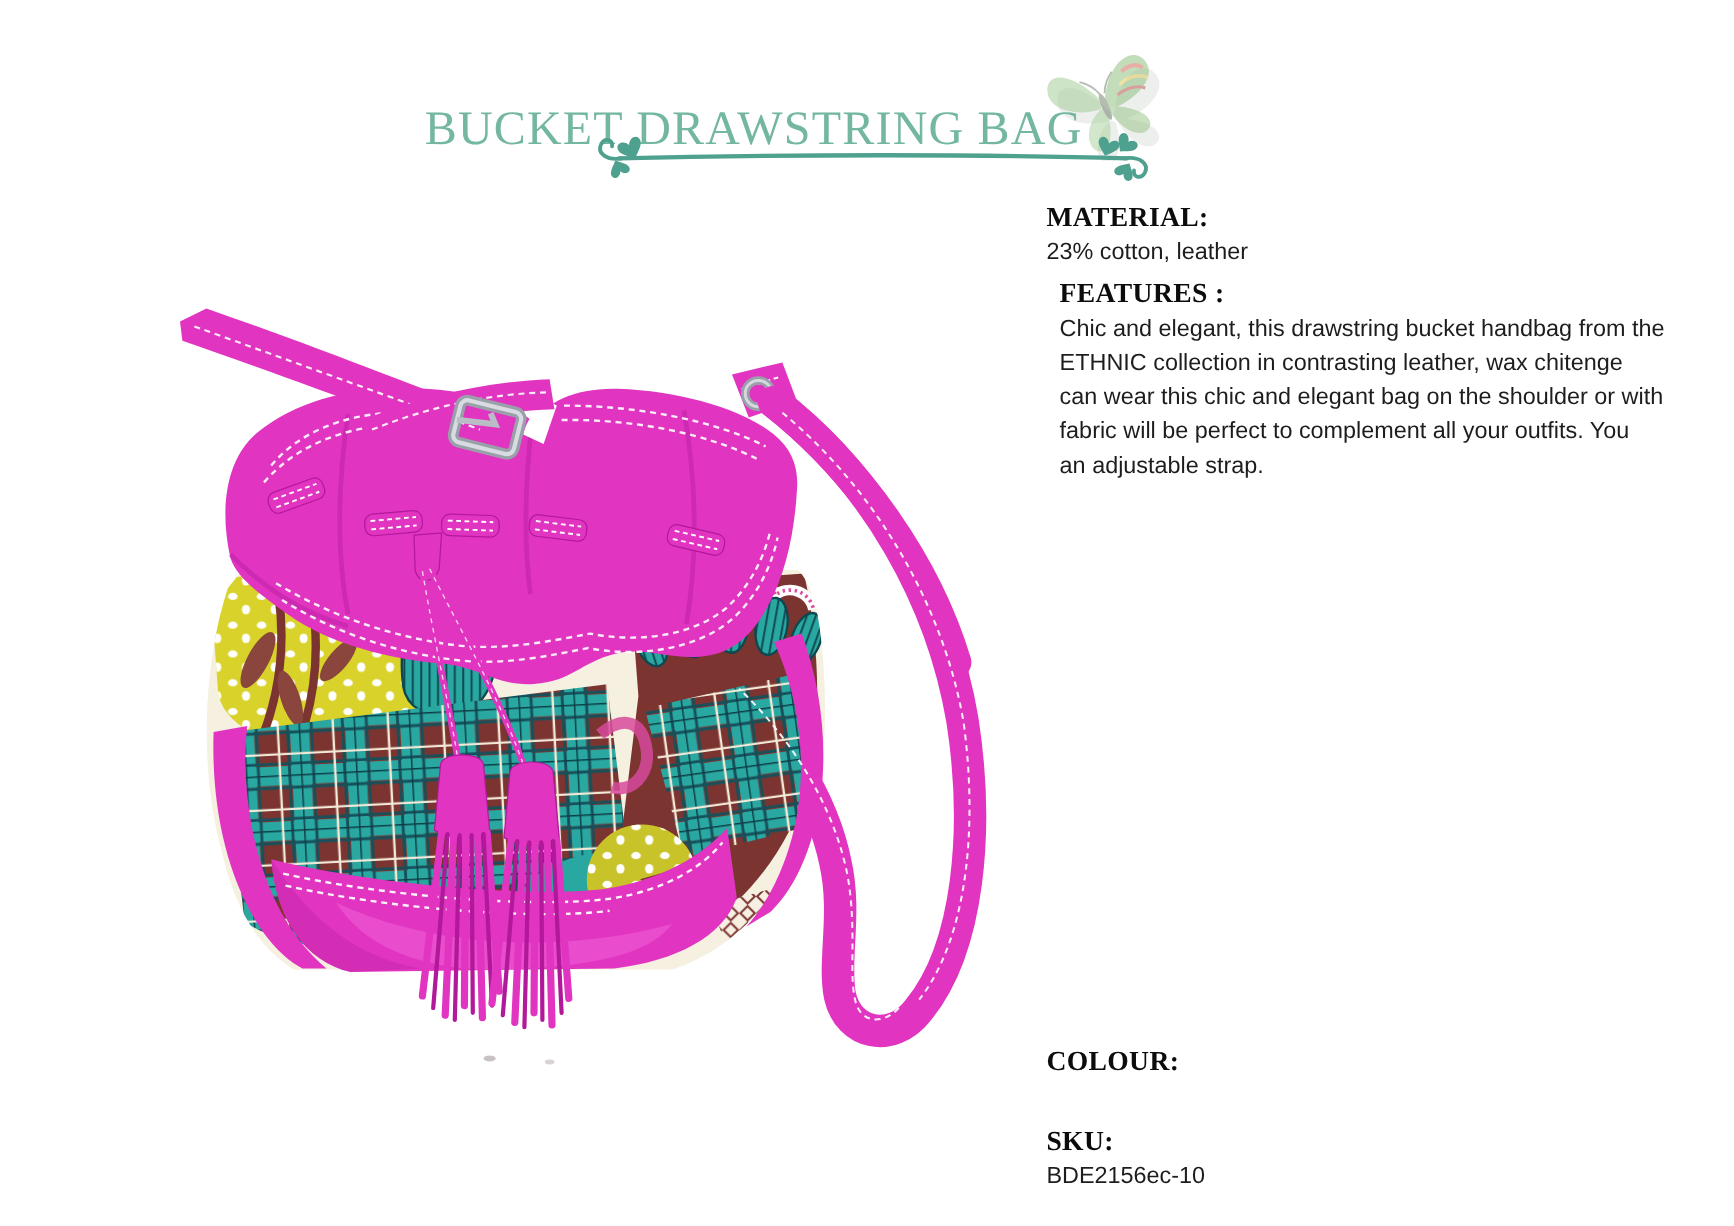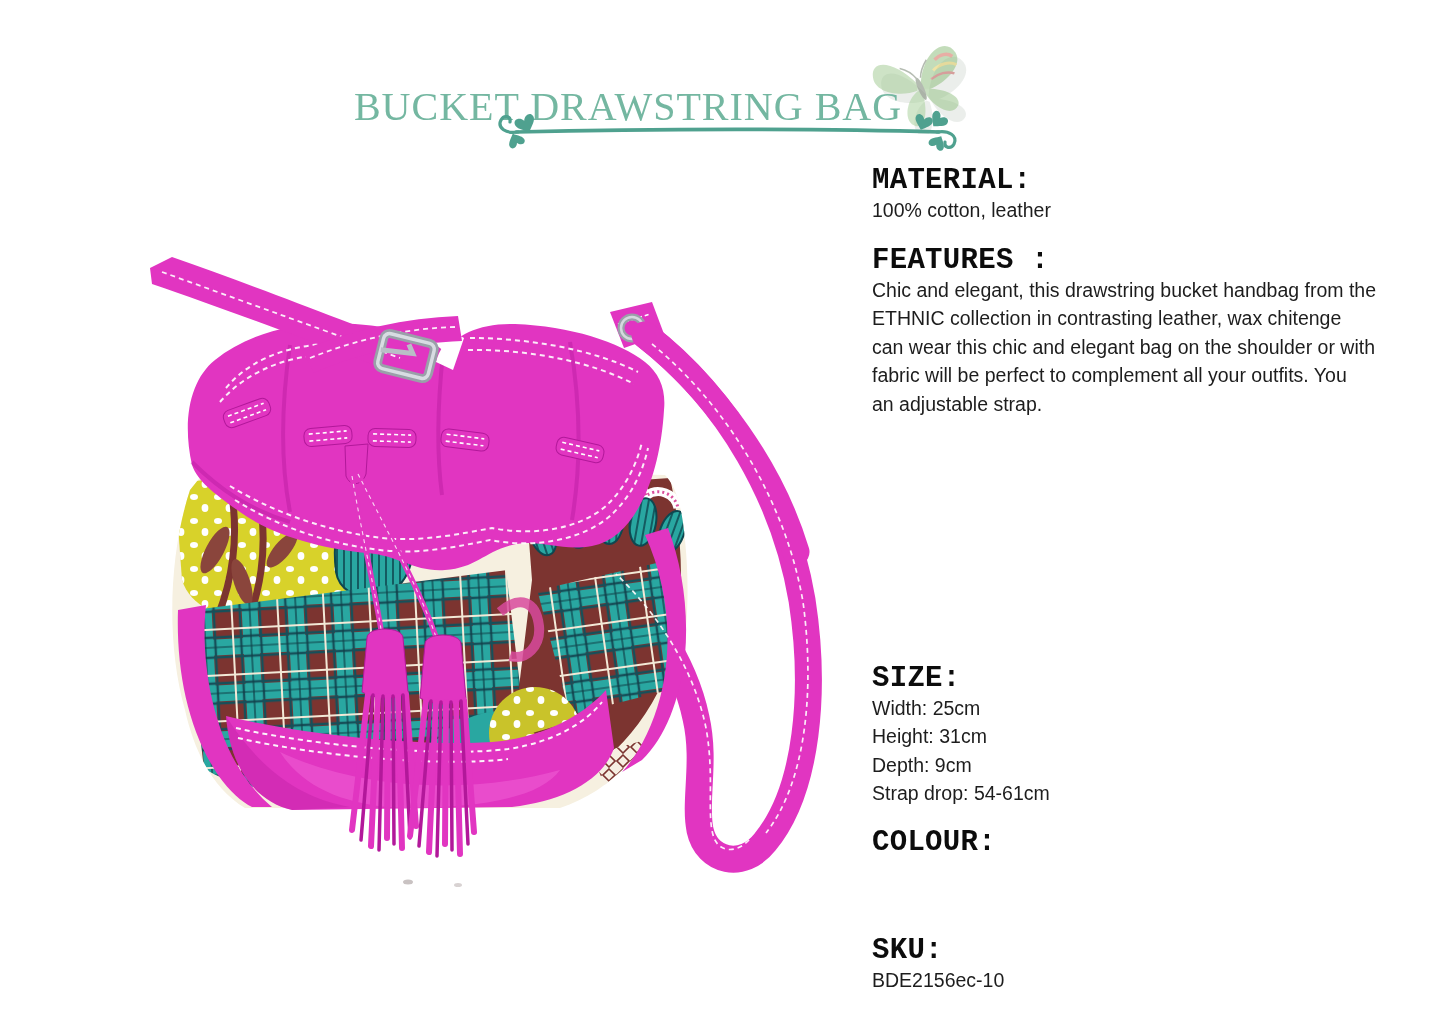--- a/index.html
+++ b/index.html
@@ -13,26 +13,26 @@
   html,body{margin:0;padding:0;background:#fff;}
   .page{position:relative;width:1445px;height:1022px;background:#fff;overflow:hidden;
         font-family:"Liberation Sans",sans-serif;}
   .title{position:absolute;top:54px;left:0;width:1256px;text-align:center;z-index:2;
          font-family:"Liberation Serif","DejaVu Serif",serif;font-weight:400;
          font-size:40px;line-height:52px;letter-spacing:1px;color:var(--title);}
   .butterfly{position:absolute;left:868px;top:34px;z-index:1;}
   .divider{position:absolute;left:494px;top:108px;z-index:2;}
   .bag{position:absolute;left:140px;top:250px;}
   .detail{position:absolute;left:872px;width:545px;color:var(--body-text);}
-  .detail h3{margin:0 0 3px 0;font-family:Liberation Mono, monospace;
-             font-weight:700;font-size:29px;line-height:25px;letter-spacing:.3px;
+  .detail h3{margin:0 0 3px 0;font-family:Liberation Serif, serif;
+             font-weight:700;font-size:23px;line-height:25px;letter-spacing:.3px;
              color:var(--heading-text);}
   .detail .line, .detail .body{font-size:19.5px;line-height:28.4px;white-space:nowrap;}
-  .b-material{top:168px;} .b-features{top:248px;} .b-size{top:666px;}
-  .b-colour{top:830px;} .b-sku{top:894px;margin-top:44px;}
+  .b-material{top:168px;} .b-features{top:232px;margin-left:11px;} .b-size{top:666px;}
+  .b-colour{top:872px;} .b-sku{top:894px;margin-top:44px;}
 </style>
 </head>
 <body>
 
 <div class="page">
 
   <svg class="butterfly" width="104" height="100" viewBox="0 0 100 100">
     <g opacity="0.28" transform="translate(8,10) rotate(-12 50 50)" fill="#b9c4ba">
       <path d="M48,50 C30,20 8,14 6,32 C4,48 28,58 46,56 Z"></path>
       <path d="M50,52 C60,18 86,10 92,28 C97,44 70,58 52,58 Z"></path>
@@ -237,39 +237,32 @@
         <path d="M291,451 L279,596 M301,452 L297,606 M311,452 L312,600 M321,451 L328,594" stroke="var(--fuchsia-dark)" stroke-width="3.5"></path>
       </g>
     </g>
 
     <ellipse cx="268" cy="632" rx="5" ry="2.5" fill="#c9c2c2"></ellipse>
     <ellipse cx="318" cy="635" rx="4" ry="2" fill="#d8d2d2"></ellipse>
   </svg>
 
   <div class="detail b-material">
     <h3>MATERIAL:</h3>
-    <div class="body">100% cotton, leather</div>
+    <div class="body">23% cotton, leather</div>
   </div>
 
   <div class="detail b-features">
     <h3>FEATURES :</h3>
     <div class="line">Chic and elegant, this drawstring bucket handbag from the</div>
     <div class="line">ETHNIC collection in contrasting leather, wax chitenge</div>
     <div class="line">can wear this chic and elegant bag on the shoulder or with</div>
     <div class="line">fabric will be perfect to complement all your outfits. You</div>
     <div class="line">an adjustable strap.</div>
   </div>
 
-  <div class="detail b-size">
-    <h3>SIZE:</h3>
-    <div class="line">Width: 25cm</div>
-    <div class="line">Height: 31cm</div>
-    <div class="line">Depth: 9cm</div>
-    <div class="line">Strap drop: 54-61cm</div>
-  </div>
 
   <div class="detail b-colour">
     <h3>COLOUR:</h3>
   </div>
 
   <div class="detail b-sku">
     <h3>SKU:</h3>
     <div class="body">BDE2156ec-10</div>
   </div>
 

